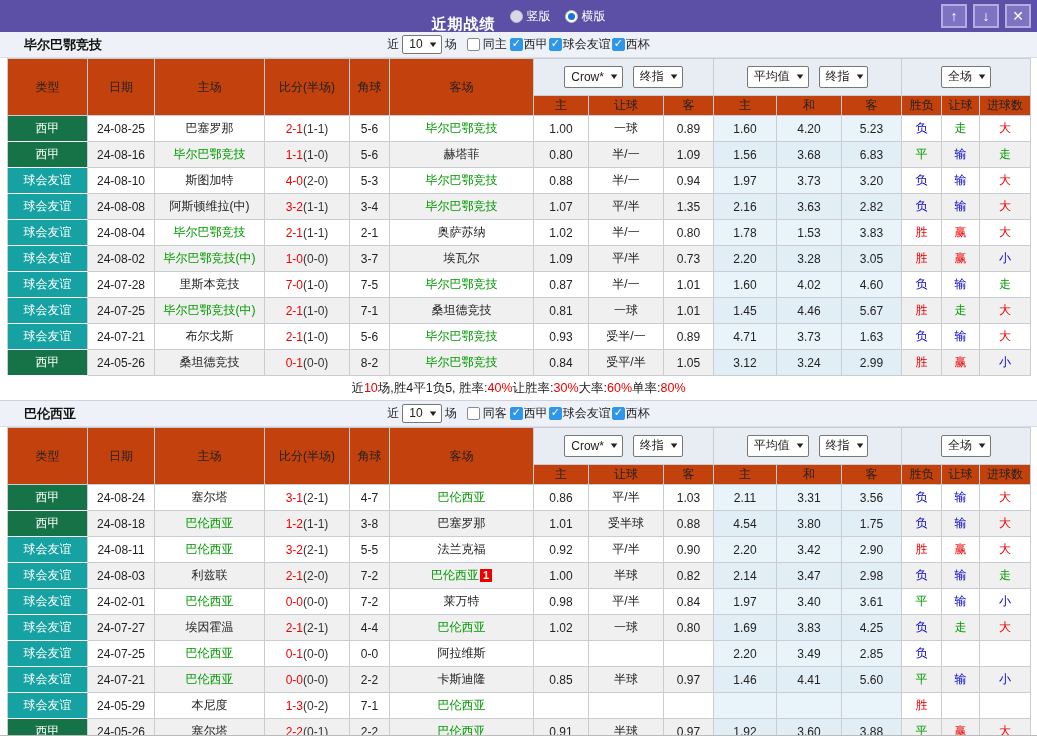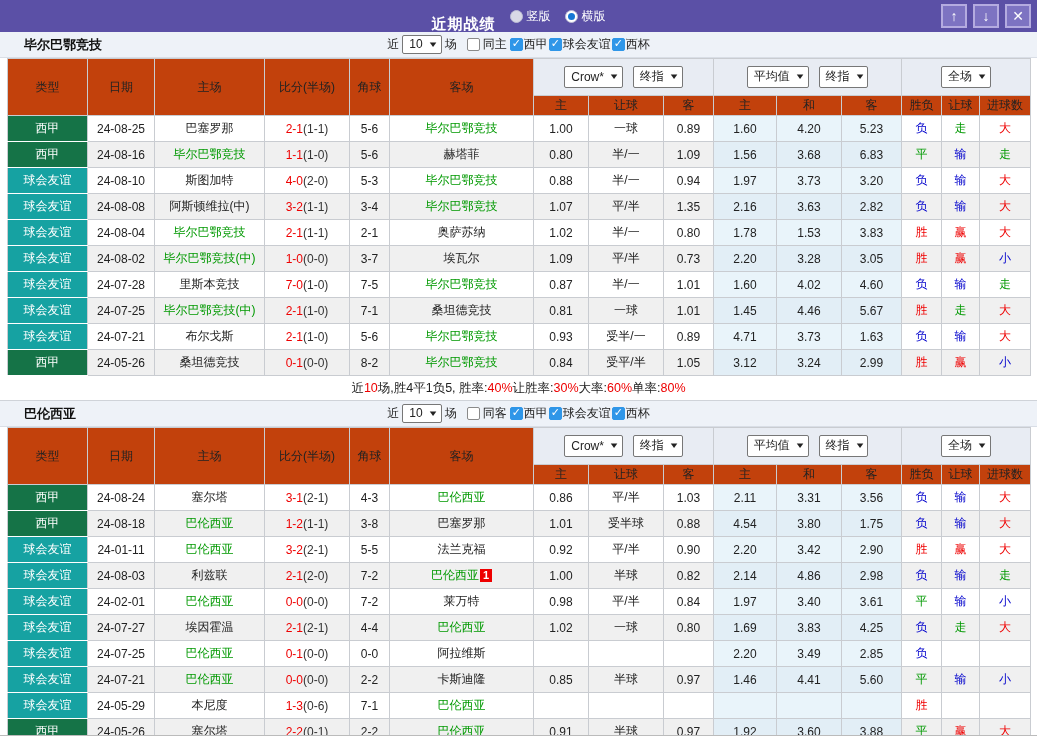--- a/index.html
+++ b/index.html
@@ -465,21 +465,21 @@
             <th>让球</th>
             <th>进球数</th>
           </tr>
       </thead>
       <tbody>
           <tr>
             <td class="typecell liga">西甲</td>
             <td>24-08-24</td>
             <td><span class="teamtxt">塞尔塔</span></td>
             <td><span class="ft">3-1</span><span class="ht">(2-1)</span></td>
-            <td>4-3</td>
+            <td>4-7</td>
             <td><span class="teamtxt hl">巴伦西亚</span></td>
             <td>0.86</td>
             <td>平/半</td>
             <td>1.03</td>
             <td class="avgcol">2.11</td>
             <td class="avgcol">3.31</td>
             <td class="avgcol">3.56</td>
             <td class="res-b">负</td>
             <td class="res-b">输</td>
             <td class="res-r">大</td>
@@ -496,21 +496,21 @@
             <td>0.88</td>
             <td class="avgcol">4.54</td>
             <td class="avgcol">3.80</td>
             <td class="avgcol">1.75</td>
             <td class="res-b">负</td>
             <td class="res-b">输</td>
             <td class="res-r">大</td>
           </tr>
           <tr>
             <td class="typecell friendly">球会友谊</td>
-            <td>24-01-11</td>
+            <td>24-08-11</td>
             <td><span class="teamtxt hl">巴伦西亚</span></td>
             <td><span class="ft">3-2</span><span class="ht">(2-1)</span></td>
             <td>5-5</td>
             <td><span class="teamtxt">法兰克福</span></td>
             <td>0.92</td>
             <td>平/半</td>
             <td>0.90</td>
             <td class="avgcol">2.20</td>
             <td class="avgcol">3.42</td>
             <td class="avgcol">2.90</td>
@@ -522,21 +522,21 @@
             <td class="typecell friendly">球会友谊</td>
             <td>24-08-03</td>
             <td><span class="teamtxt">利兹联</span></td>
             <td><span class="ft">2-1</span><span class="ht">(2-0)</span></td>
             <td>7-2</td>
             <td><span class="teamtxt hl">巴伦西亚</span><span class="redcard">1</span></td>
             <td>1.00</td>
             <td>半球</td>
             <td>0.82</td>
             <td class="avgcol">2.14</td>
-            <td class="avgcol">4.86</td>
+            <td class="avgcol">3.47</td>
             <td class="avgcol">2.98</td>
             <td class="res-b">负</td>
             <td class="res-b">输</td>
             <td class="res-g">走</td>
           </tr>
           <tr>
             <td class="typecell friendly">球会友谊</td>
             <td>24-02-01</td>
             <td><span class="teamtxt hl">巴伦西亚</span></td>
             <td><span class="ft">0-0</span><span class="ht">(0-0)</span></td>
@@ -600,21 +600,21 @@
             <td class="avgcol">4.41</td>
             <td class="avgcol">5.60</td>
             <td class="res-g">平</td>
             <td class="res-b">输</td>
             <td class="res-b">小</td>
           </tr>
           <tr>
             <td class="typecell friendly">球会友谊</td>
             <td>24-05-29</td>
             <td><span class="teamtxt">本尼度</span></td>
-            <td><span class="ft">1-3</span><span class="ht">(0-6)</span></td>
+            <td><span class="ft">1-3</span><span class="ht">(0-2)</span></td>
             <td>7-1</td>
             <td><span class="teamtxt hl">巴伦西亚</span></td>
             <td></td>
             <td></td>
             <td></td>
             <td class="avgcol"></td>
             <td class="avgcol"></td>
             <td class="avgcol"></td>
             <td class="res-r">胜</td>
             <td class="res-b"></td>

